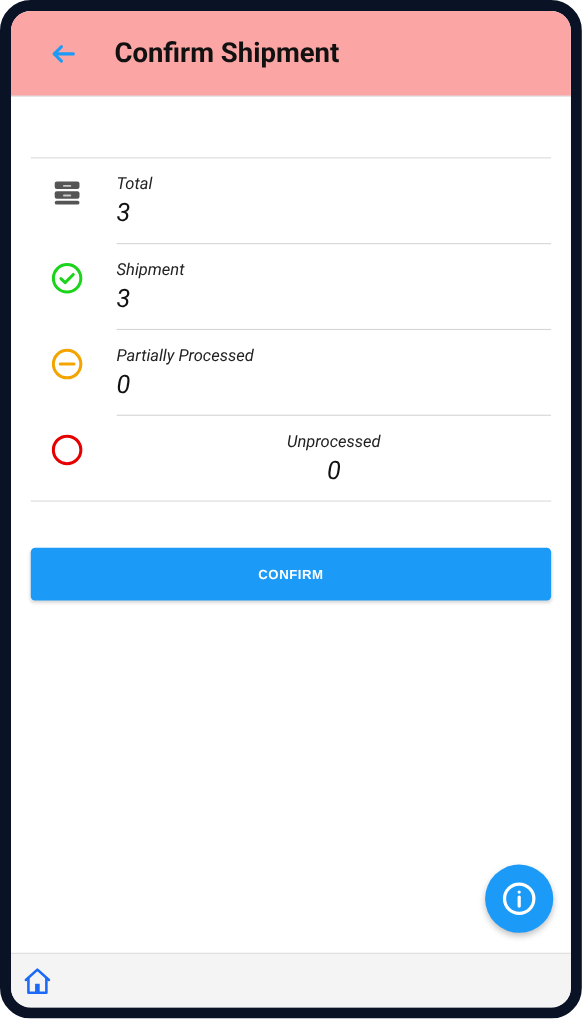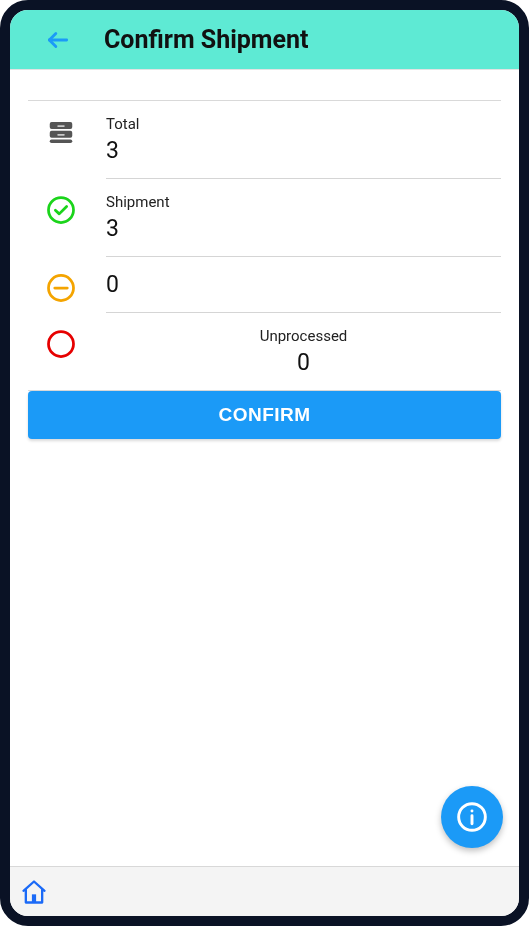--- a/index.html
+++ b/index.html
@@ -19,22 +19,22 @@
       height: 926px;
       border: 10px solid #0a1225;
       border-radius: 28px;
       background: #f4f4f4;
       position: relative;
       overflow: hidden;
       display: flex;
       flex-direction: column;
     }
     .header {
-      height: 60px;
-      background: #5eead4;
+      height: 78px;
+      background: #fca5a5;
       display: flex;
       align-items: center;
       padding: 0 10px;
       border-bottom: 1px solid #d8d8d8;
       position: relative;
     }
     .header::after {
       content: "";
       position: absolute;
       left: 0; right: 0; bottom: -1px;
@@ -59,21 +59,22 @@
     .content {
       flex: 1;
       background: #fff;
       padding: 18px 18px 0 18px;
       position: relative;
       overflow: hidden;
     }
     .summary-block {
       border-top: 1px solid #d9d9d9;
       border-bottom: 1px solid #d9d9d9;
-      margin-top: 12px;
+      margin-top: 37px;
+      font-style: italic;
     }
     .summary-row {
       display: flex;
       align-items: flex-start;
       padding: 14px 0 0 0;
     }
     .row-icon {
       width: 78px;
       padding-left: 18px;
       padding-top: 2px;
@@ -90,25 +91,26 @@
     .row-label {
       font-size: 15px;
       color: #222;
       margin-bottom: 4px;
     }
     .row-value {
       font-size: 23px;
       color: #111;
     }
     .confirm-btn {
+      margin-top: 42px;
       width: 100%;
       height: 48px;
       background: #1b9af7;
       color: #fff;
-      font-size: 19px;
+      font-size: 12px;
       font-weight: 700;
       letter-spacing: 0.5px;
       border: none;
       border-radius: 4px;
       cursor: pointer;
       box-shadow: 0 2px 3px rgba(0,0,0,0.15);
     }
     .fab {
       position: absolute;
       right: 16px;
@@ -189,20 +191,21 @@
       </div>
 
       <div class="summary-row">
         <div class="row-icon">
           <svg width="30" height="30" viewBox="0 0 24 24" fill="none">
             <circle cx="12" cy="12" r="10" stroke="#f4a400" stroke-width="2.2"></circle>
             <line x1="7" y1="12" x2="17" y2="12" stroke="#f4a400" stroke-width="2.2" stroke-linecap="round"></line>
           </svg>
         </div>
         <div class="row-body">
+          <div class="row-label">Partially Processed</div>
           <div class="row-value">0</div>
         </div>
       </div>
 
       <div class="summary-row">
         <div class="row-icon">
           <svg width="30" height="30" viewBox="0 0 24 24" fill="none">
             <circle cx="12" cy="12" r="10" stroke="#e60000" stroke-width="2.2"></circle>
           </svg>
         </div>

